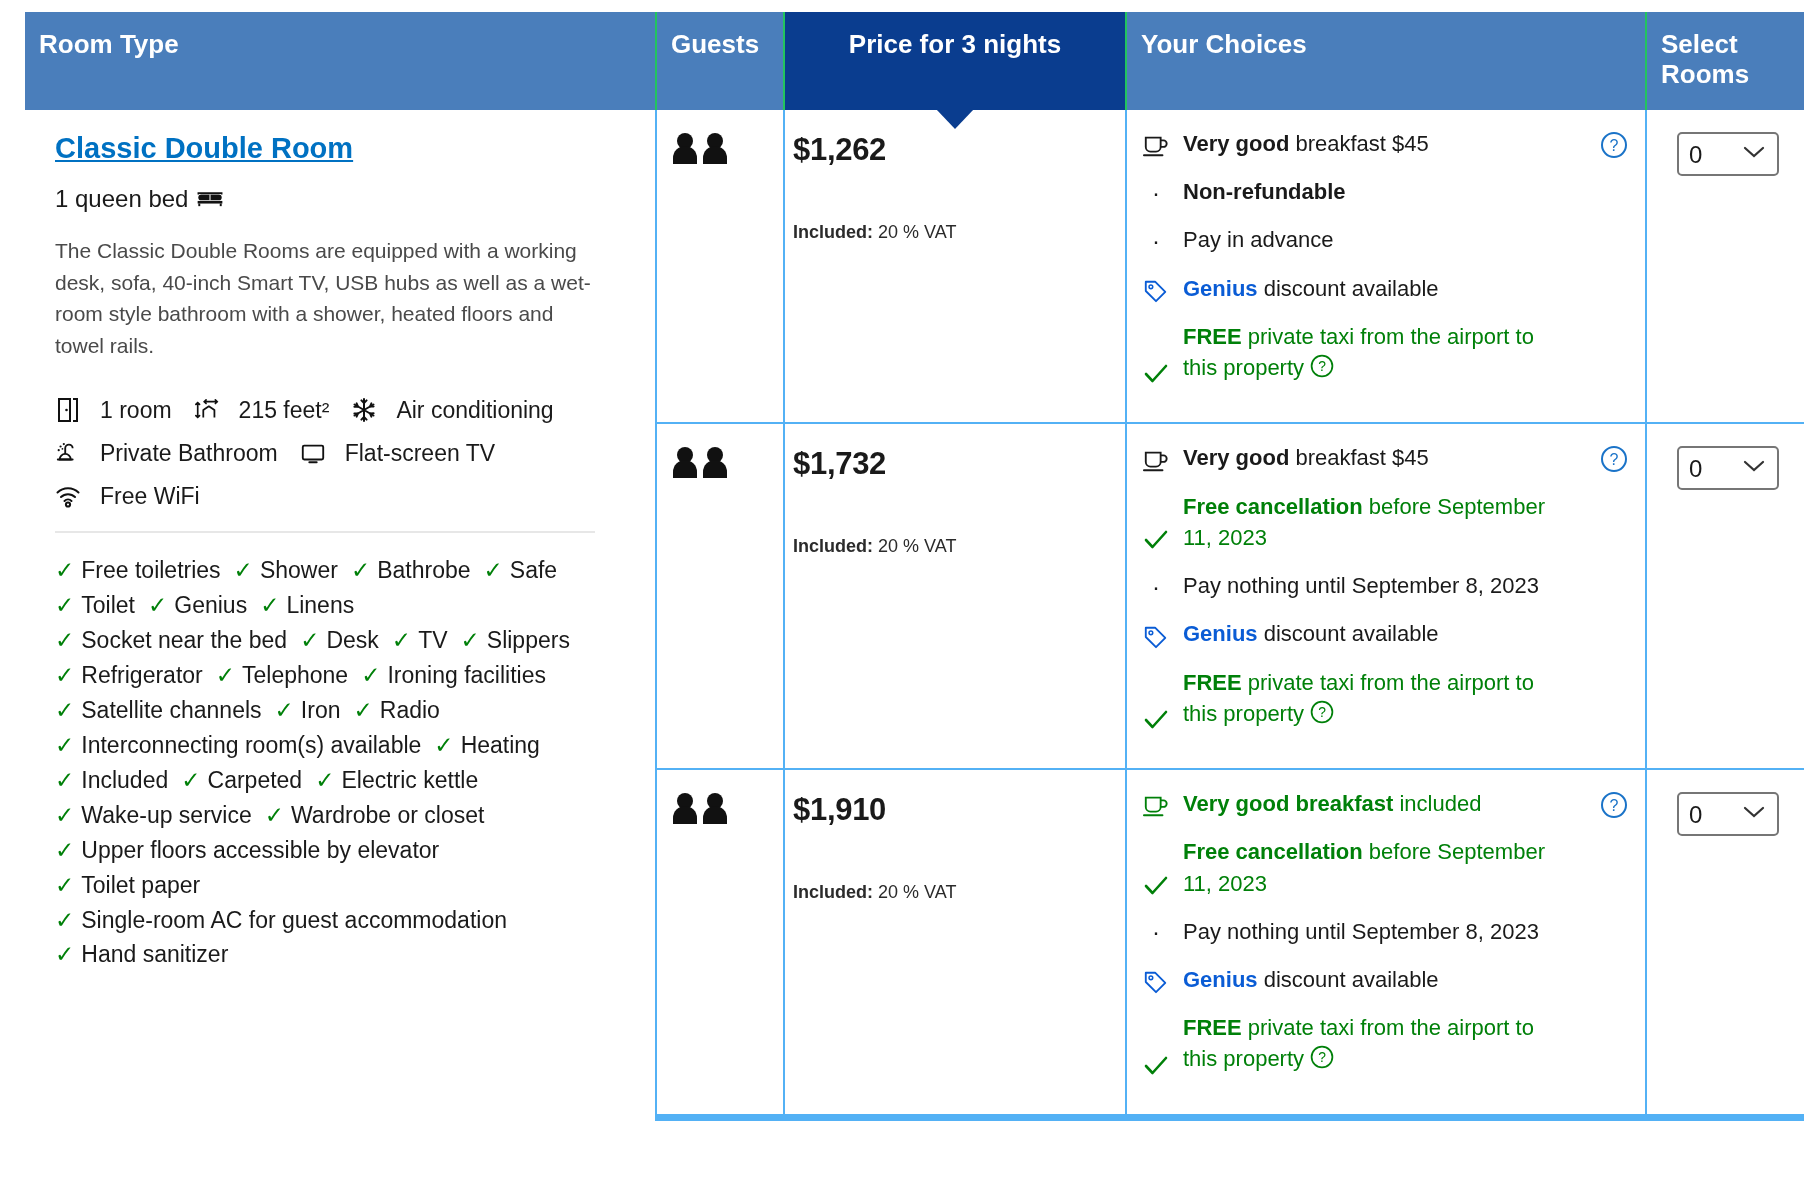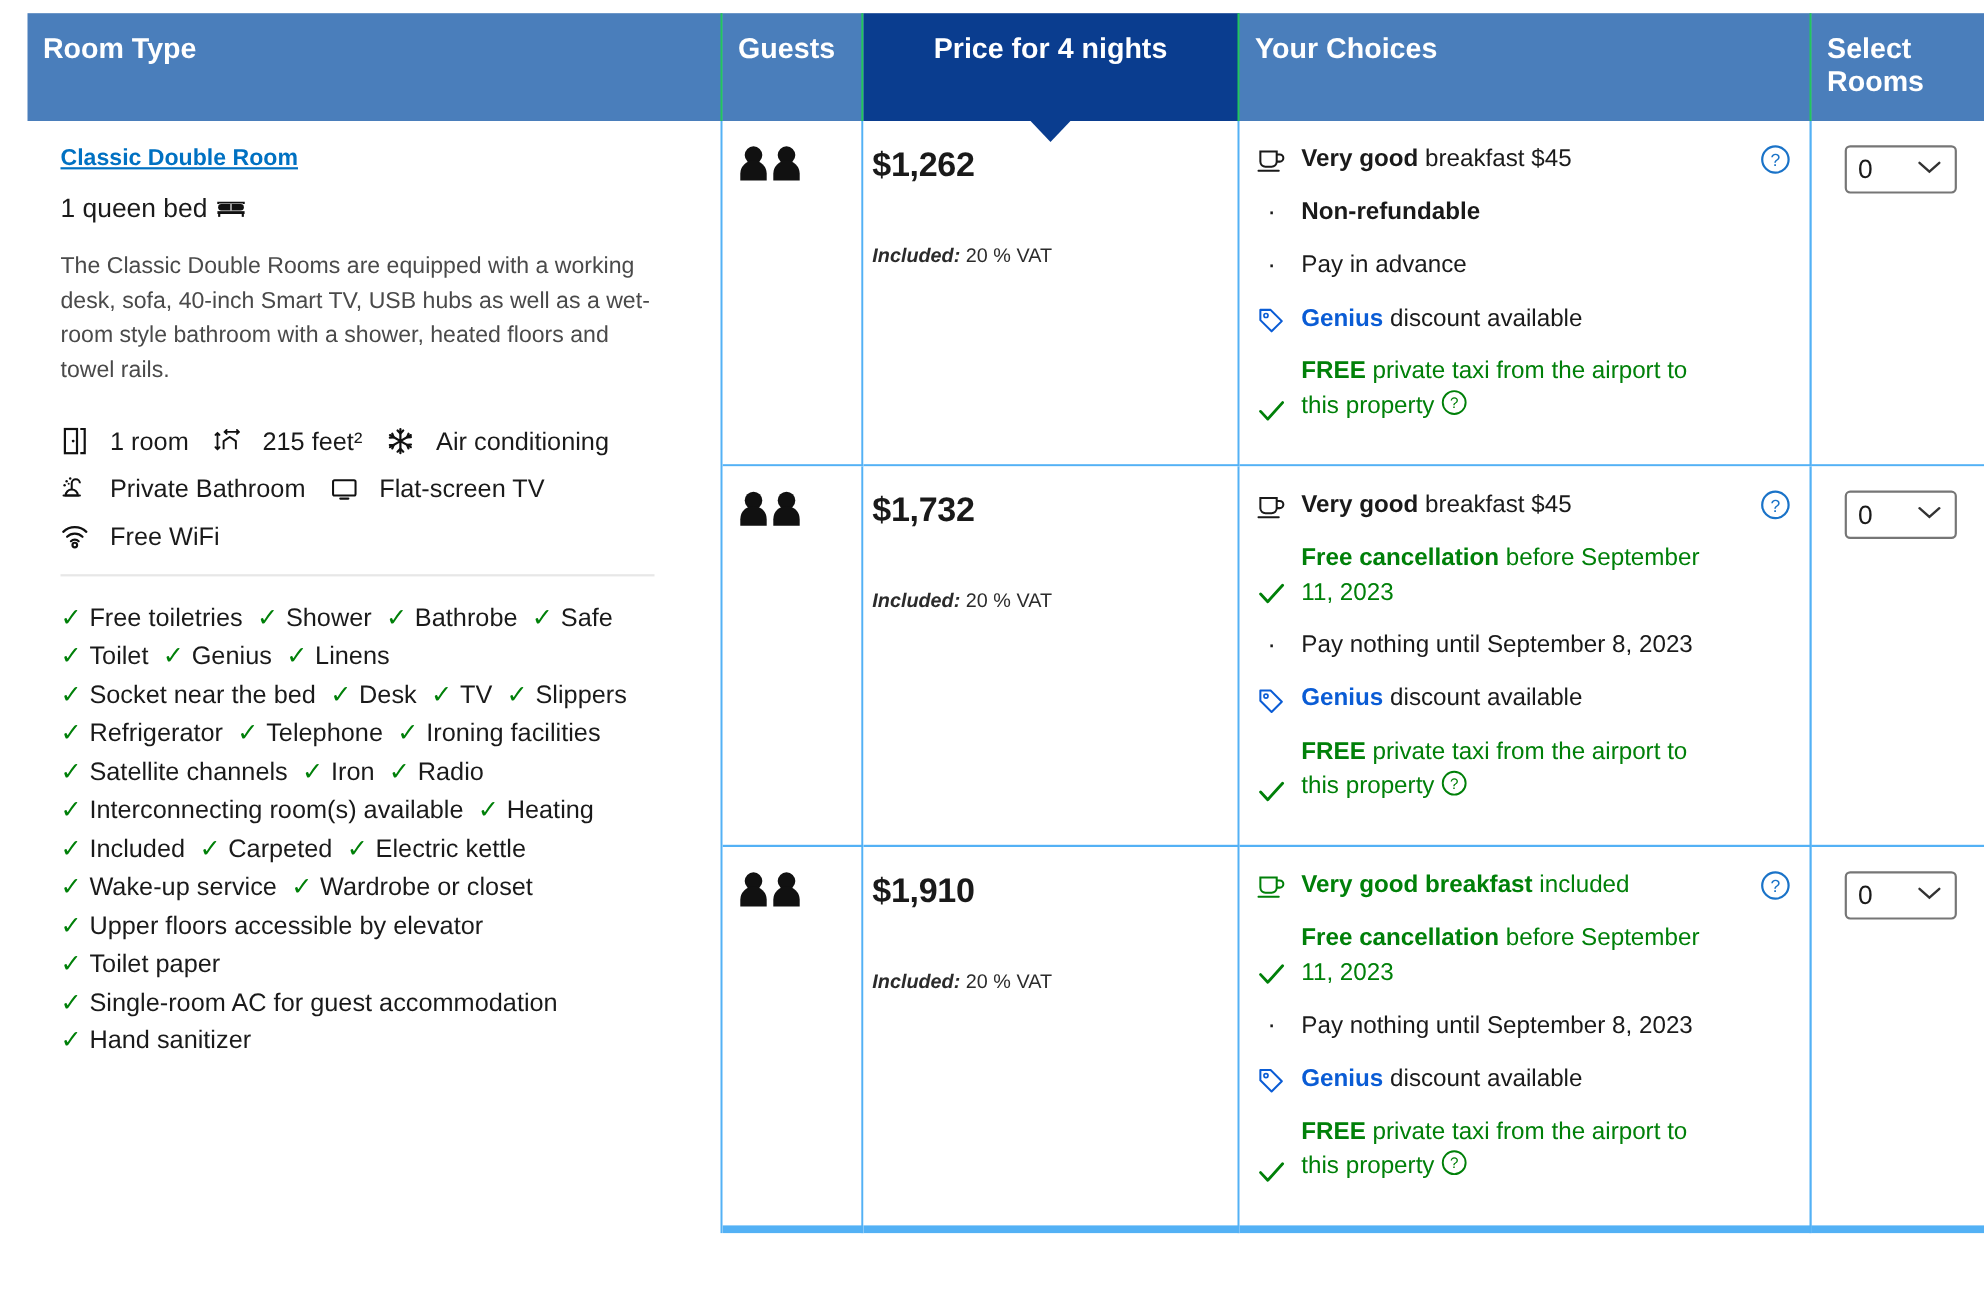--- a/index.html
+++ b/index.html
@@ -72,21 +72,21 @@
   }
   td.guestcell { text-align: left; padding: 22px 0 0 14px; }
   td.pricecell { padding: 22px 0 0 8px; }
   td.choicecell { padding: 18px 12px 18px 16px; position: relative; }
   td.selcell { text-align: center; padding: 22px 10px 0 10px; }
 
   tr.rowlast td { border-bottom: 7px solid #53b1f5; }
 
   
   .room-title {
-    font-size: 21px;
+    font-size: 29px;
     font-weight: bold;
     color: #0071c2;
     text-decoration: underline;
     display: inline-block;
     margin: 8px 0 0 22px;
     cursor: pointer;
   }
   .bedline {
     font-size: 24px;
     margin: 20px 0 0 22px;
@@ -149,21 +149,21 @@
     font-size: 31px;
     font-weight: bold;
     color: #1a1a1a;
     letter-spacing: -0.3px;
   }
   .price-included {
     font-size: 18px;
     color: #2b2b2b;
     margin-top: 54px;
   }
-  .price-included b { font-weight: bold; font-style: italic; }
+  .price-included b { font-weight: bold; }
 
   
   .choice {
     display: flex;
     align-items: flex-end;
     gap: 14px;
     font-size: 22px;
     line-height: 1.42;
     margin-bottom: 17px;
     max-width: 430px;
@@ -221,21 +221,21 @@
       <col style="width:128px">
       <col style="width:342px">
       <col style="width:520px">
       <col style="width:162px">
     </colgroup>
     <thead>
       <tr>
         <th>Room Type</th>
         <th>Guests</th>
         <th class="price-head">
-          <span>Price for 4 nights</span>
+          <span>Price for 3 nights</span>
           <span class="price-pointer"></span>
         </th>
         <th>Your Choices</th>
         <th>Select Rooms</th>
       </tr>
     </thead>
     <tbody>
       <tr>
         <td class="roomcell" rowspan="3">
           <a class="room-title">Classic Double Room</a>

